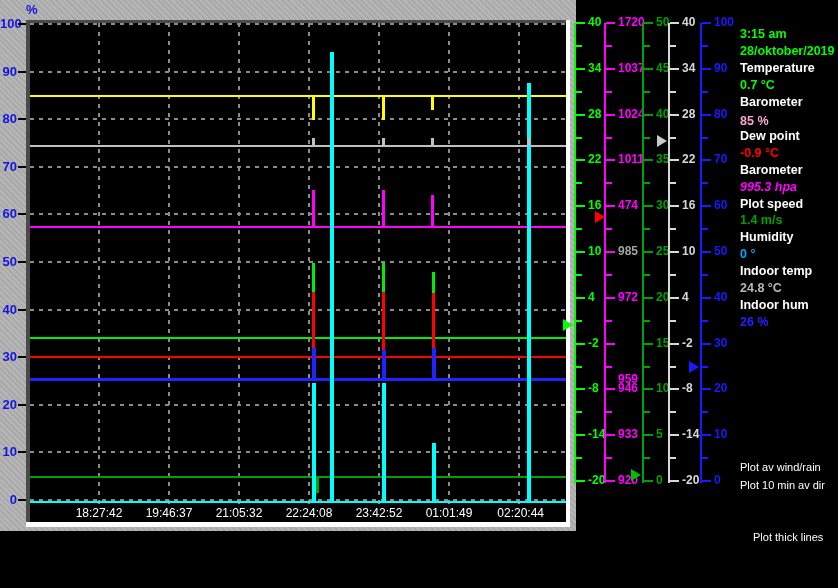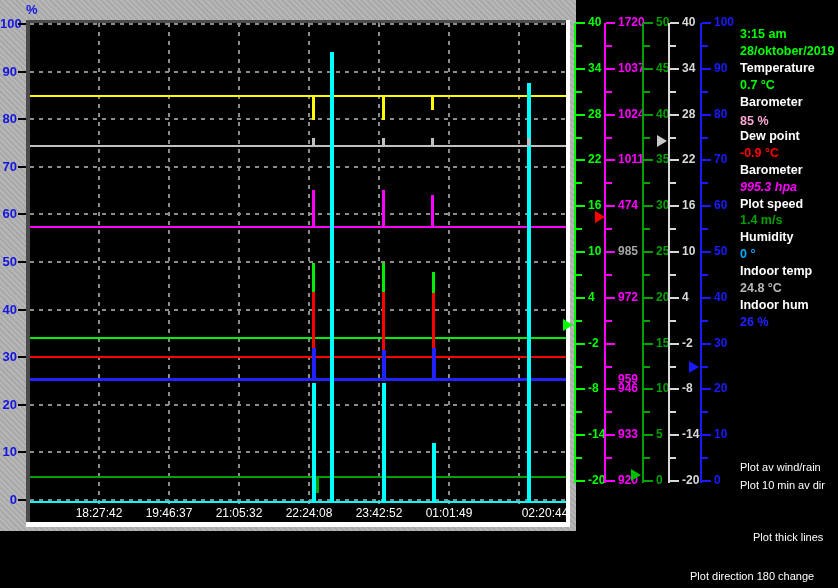--- a/index.html
+++ b/index.html
@@ -121,21 +121,21 @@
       <div class="spike" style="left: 282px; top: 325px; width: 4px; height: 32px; background: rgb(34, 34, 255);"></div>
       <div class="spike" style="left: 352px; top: 327px; width: 4px; height: 30px; background: rgb(34, 34, 255);"></div>
       <div class="spike" style="left: 402px; top: 325px; width: 4px; height: 32px; background: rgb(34, 34, 255);"></div>
       <div class="spike" style="left: 286px; top: 453px; width: 3px; height: 17px; background: rgb(0, 160, 0);"></div>
       <div class="time-label" style="left: 27px;">18:27:42</div>
       <div class="time-label" style="left: 97px;">19:46:37</div>
       <div class="time-label" style="left: 167px;">21:05:32</div>
       <div class="time-label" style="left: 237px;">22:24:08</div>
       <div class="time-label" style="left: 307px;">23:42:52</div>
       <div class="time-label" style="left: 377px;">01:01:49</div>
-      <div class="time-label" style="left: 473px;">02:20:44</div>
+      <div class="time-label" style="left: 430px; text-align: right;">02:20:44</div>
     </div>
 
   <div class="abs" id="mid-axes">
       <div class="axis-line" style="left: 574px; top: 23px; height: 460px; background: rgb(0, 255, 0);"></div>
       <div class="axis-tick" style="left: 576px; top: 22px; width: 9px; background: rgb(0, 255, 0);"></div>
       <div class="axis-tick" style="left: 576px; top: 44.9px; width: 6px; background: rgb(0, 255, 0);"></div>
       <div class="axis-label" style="left: 588px; top: 15px; color: rgb(0, 255, 0);">40</div>
       <div class="axis-tick" style="left: 576px; top: 67.8px; width: 9px; background: rgb(0, 255, 0);"></div>
       <div class="axis-tick" style="left: 576px; top: 90.7px; width: 6px; background: rgb(0, 255, 0);"></div>
       <div class="axis-label" style="left: 588px; top: 60.8px; color: rgb(0, 255, 0);">34</div>
@@ -323,14 +323,13 @@
       <div class="info-row" style="top: 247.35px; color: rgb(0, 170, 255);">0 °</div>
       <div class="info-row" style="top: 264.3px; color: rgb(255, 255, 255);">Indoor temp</div>
       <div class="info-row" style="top: 281.25px; color: rgb(184, 184, 184);">24.8 °C</div>
       <div class="info-row" style="top: 298.2px; color: rgb(255, 255, 255);">Indoor hum</div>
       <div class="info-row" style="top: 315.15px; color: rgb(34, 34, 255);">26 %</div>
     </div>
 
   <div class="footer-line" style="left:740px;top:461px;">Plot av wind/rain</div>
   <div class="footer-line" style="left:740px;top:479px;">Plot 10 min av dir</div>
   <div class="footer-line" style="left:753px;top:531px;">Plot thick lines</div>
-  <div class="footer-line" style="left:690px;top:570px;">Plot direction 180 change</div>
 </div>
 
 </body></html>

